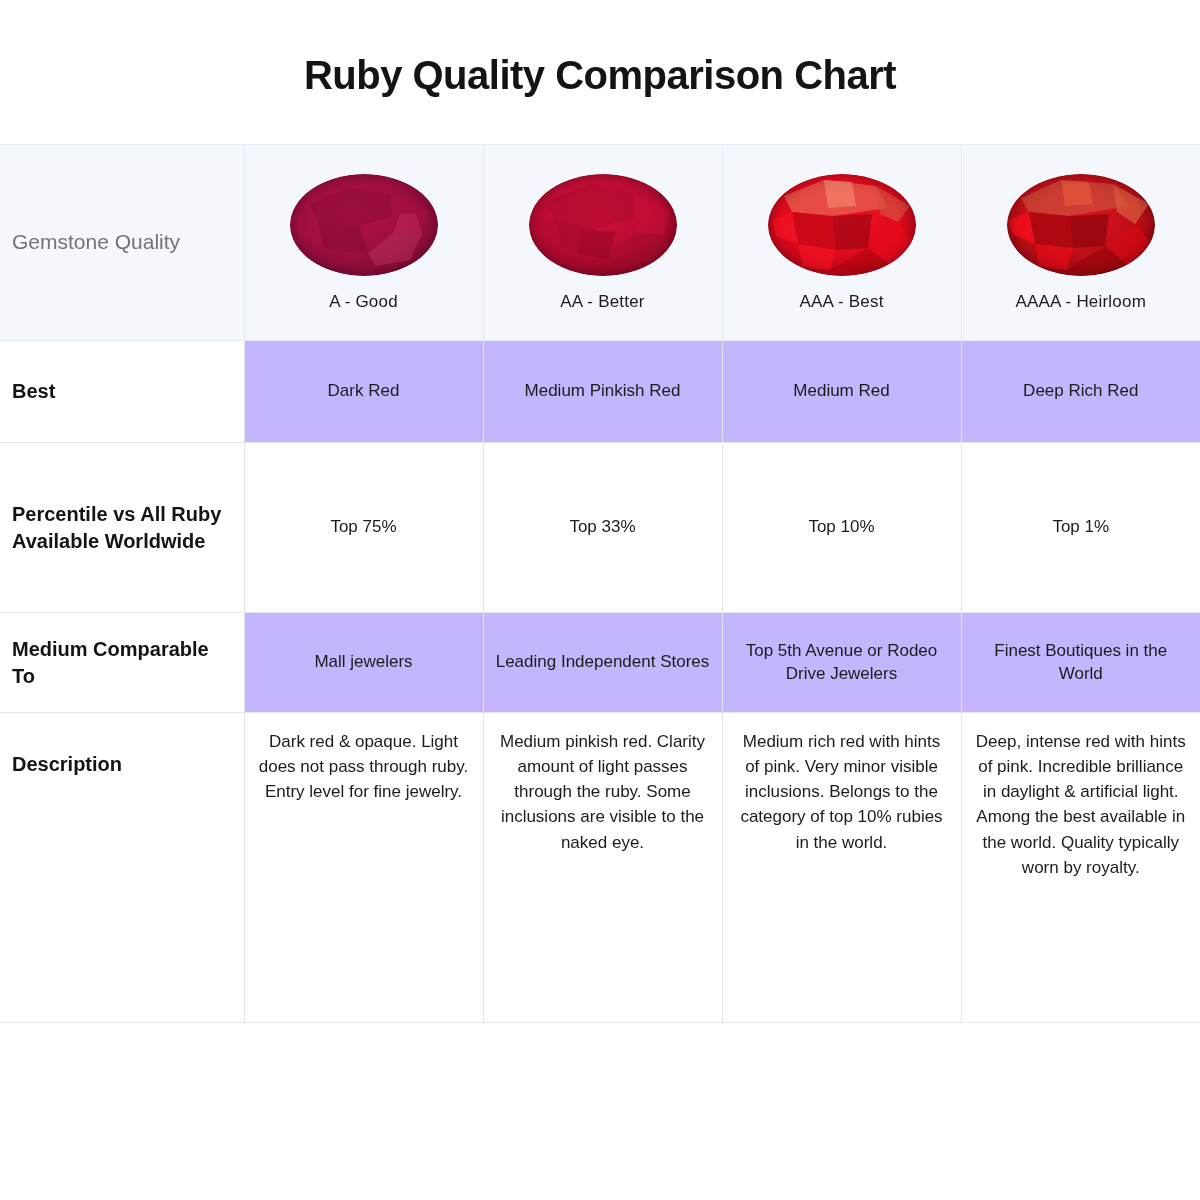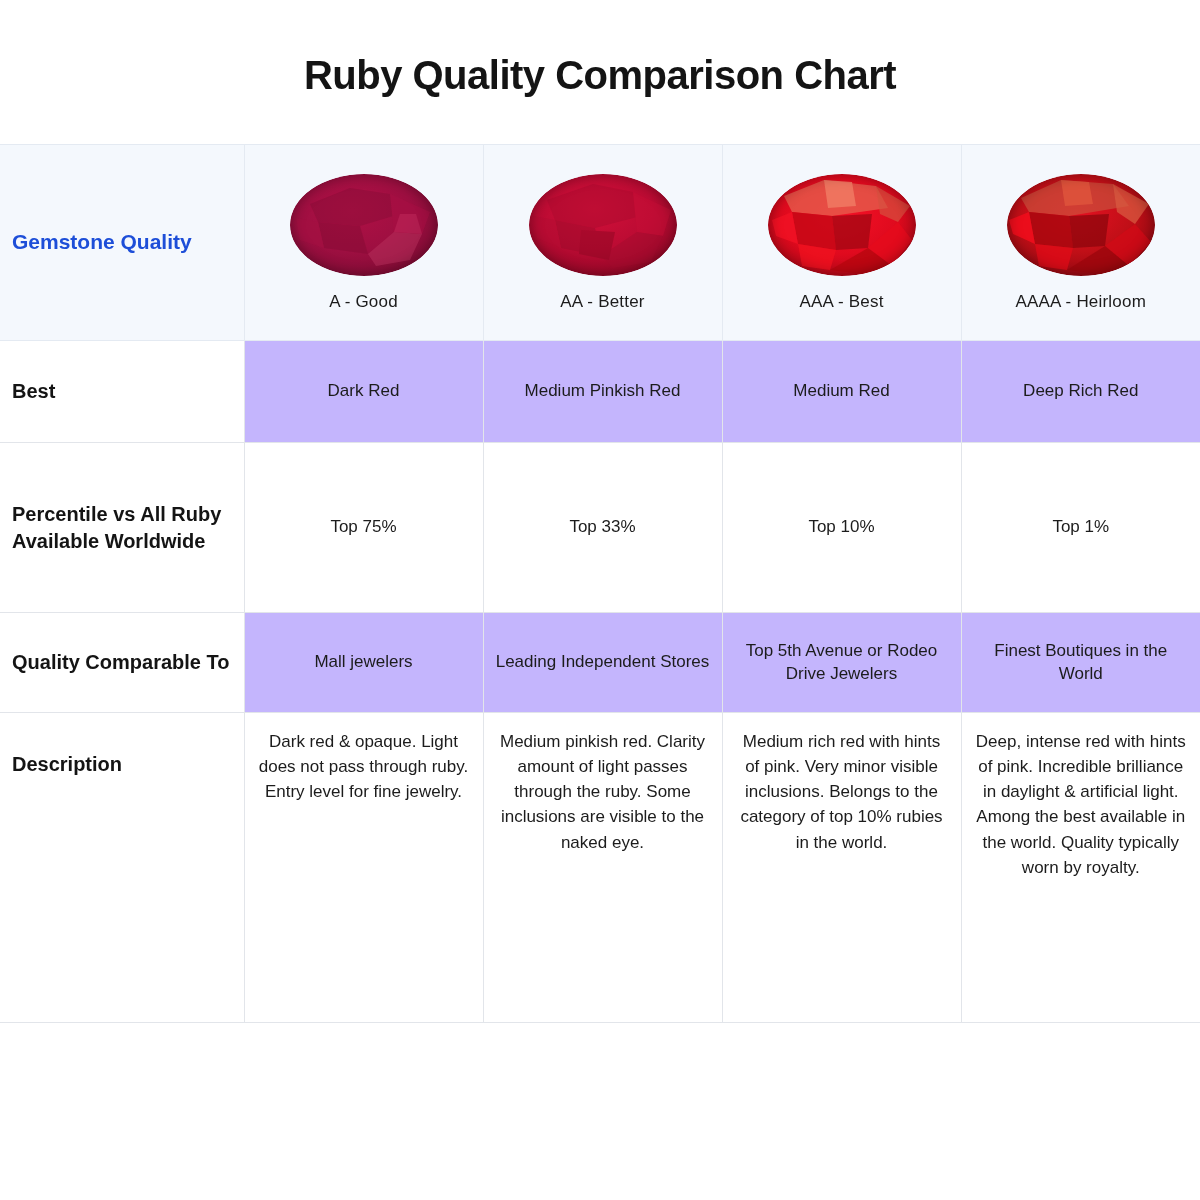--- a/index.html
+++ b/index.html
@@ -58,22 +58,22 @@
   }
 
   
   tr.row-header td {
     background: #f4f8fd;
     border-color: #e4eaf2;
     height: 196px;
   }
   .hdr-label {
     font-size: 21px;
-    font-weight: bold;
-    color: #1d4ed8;
+    font-weight: normal;
+    color: #737373;
     line-height: 1.35;
     padding-left: 18px;
   }
   .gem-cell {
     text-align: center;
     padding-top: 14px;
     padding-bottom: 10px;
   }
   .gem-wrap {
     display: flex;
@@ -293,21 +293,21 @@
 
       <tr class="row-percentile plain">
         <td class="row-label">Percentile vs All Ruby Available Worldwide</td>
         <td class="cell">Top 75%</td>
         <td class="cell">Top 33%</td>
         <td class="cell">Top 10%</td>
         <td class="cell">Top 1%</td>
       </tr>
 
       <tr class="row-comparable shade">
-        <td class="row-label">Quality Comparable To</td>
+        <td class="row-label">Medium Comparable To</td>
         <td class="cell">Mall jewelers</td>
         <td class="cell">Leading Independent Stores</td>
         <td class="cell">Top 5th Avenue or Rodeo Drive Jewelers</td>
         <td class="cell">Finest Boutiques in the World</td>
       </tr>
 
       <tr class="row-description plain">
         <td class="row-label">Description</td>
         <td class="cell">Dark red &amp; opaque. Light does not pass through ruby. Entry level for fine jewelry.</td>
         <td class="cell">Medium pinkish red. Clarity amount of light passes through the ruby. Some inclusions are visible to the naked eye.</td>

